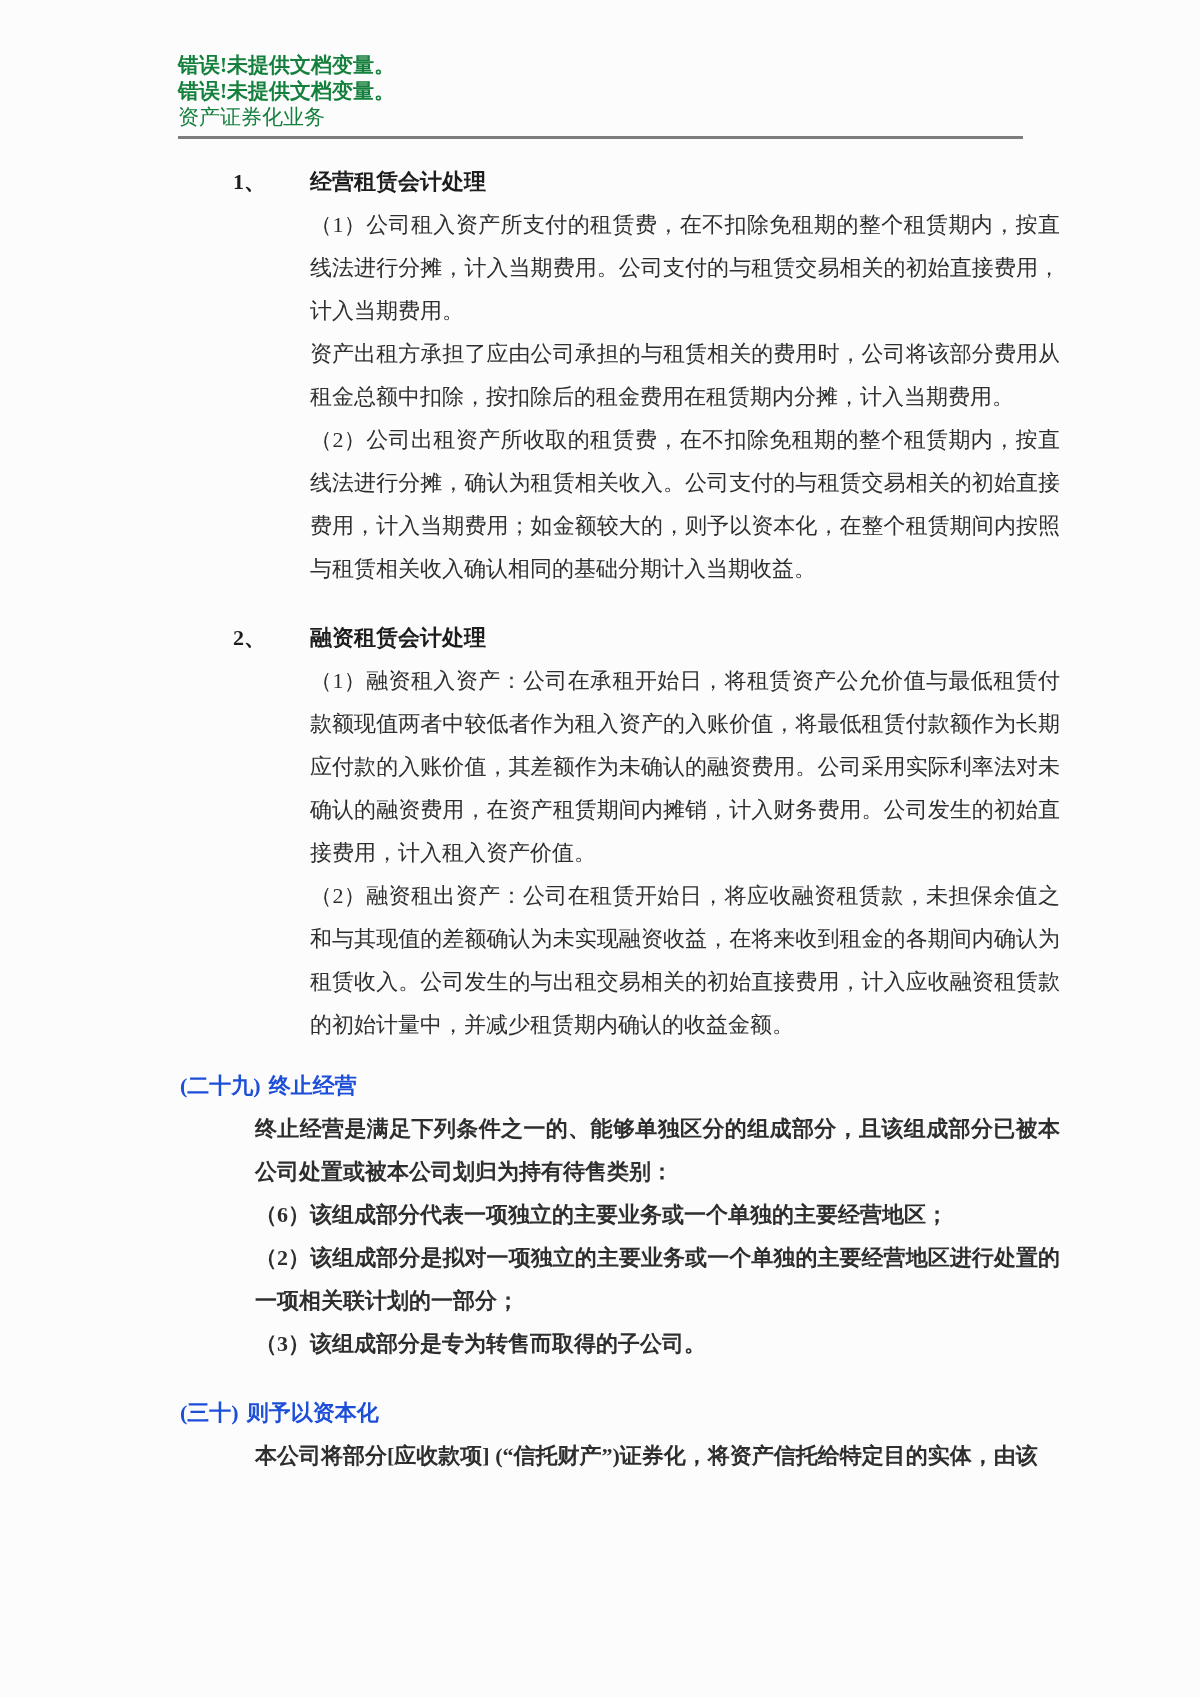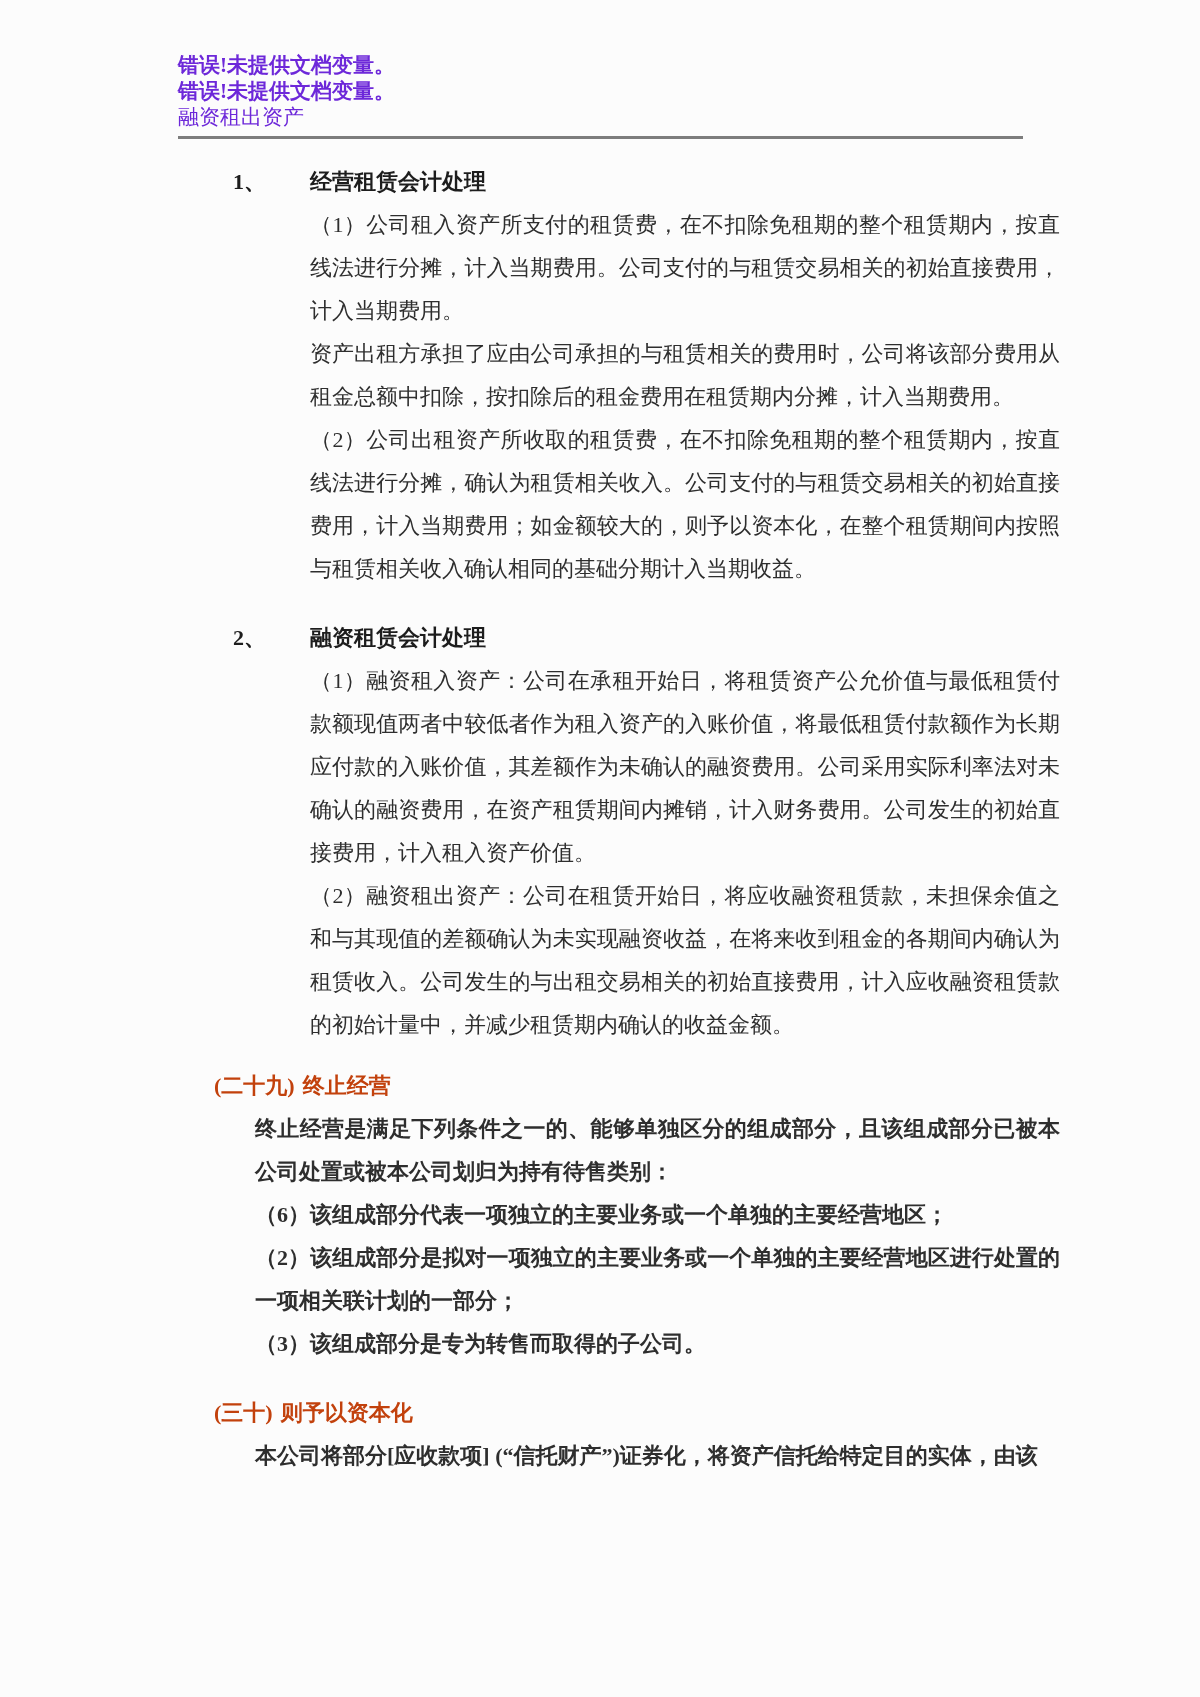--- a/index.html
+++ b/index.html
@@ -20,21 +20,21 @@
   
   .header {
     position: absolute;
     left: 178px;
     top: 52px;
     width: 845px;
   }
   .hdr-line {
     font-size: 21px;
     line-height: 26px;
-    color: #6d28d9;
+    color: #15803d;
   }
   .hdr-bold { font-weight: bold; }
   .hdr-rule {
     width: 845px;
     height: 3px;
     background: #7d7d7d;
     margin-top: 6px;
   }
   
   .content {
@@ -58,22 +58,21 @@
   .nsec-body p {
     margin-left: 130px;
     width: 750px;
     text-align: justify;
   }
 
   
   .lsec-head {
     display: flex;
     font-weight: bold;
-    color: #c2410c;
-    margin-left: 34px;
+    color: #1d4ed8;
   }
   .lsec-head .label { margin-right: 8px; }
   .lsec-body p {
     margin-left: 75px;
     width: 805px;
     text-align: justify;
     font-weight: bold;
   }
 
   .gap-sec2   { margin-top: 26px; }
@@ -81,21 +80,21 @@
   .gap-sec30  { margin-top: 26px; align-items: flex-end; }
 </style>
 </head>
 <body>
 
 <div class="page">
 
   <div class="header">
     <div class="hdr-line hdr-bold">错误!未提供文档变量。</div>
     <div class="hdr-line hdr-bold">错误!未提供文档变量。</div>
-    <div class="hdr-line">融资租出资产</div>
+    <div class="hdr-line">资产证券化业务</div>
     <div class="hdr-rule"></div>
   </div>
 
   <div class="content">
 
     <div class="nsec-head">
       <span class="num">1、</span>
       <span>经营租赁会计处理</span>
     </div>
     <div class="nsec-body">

